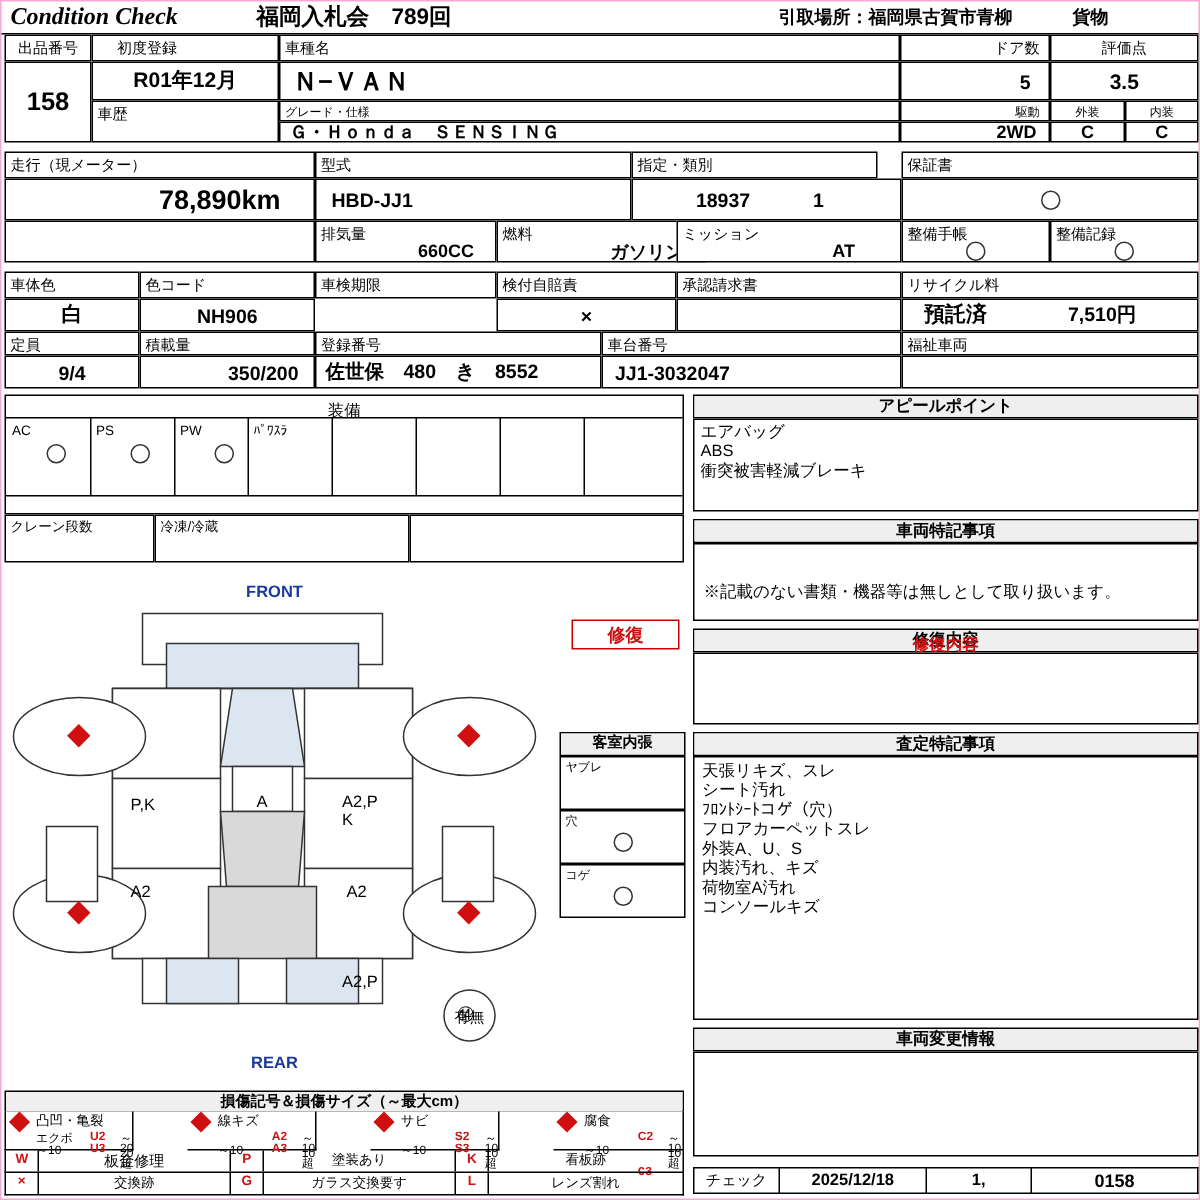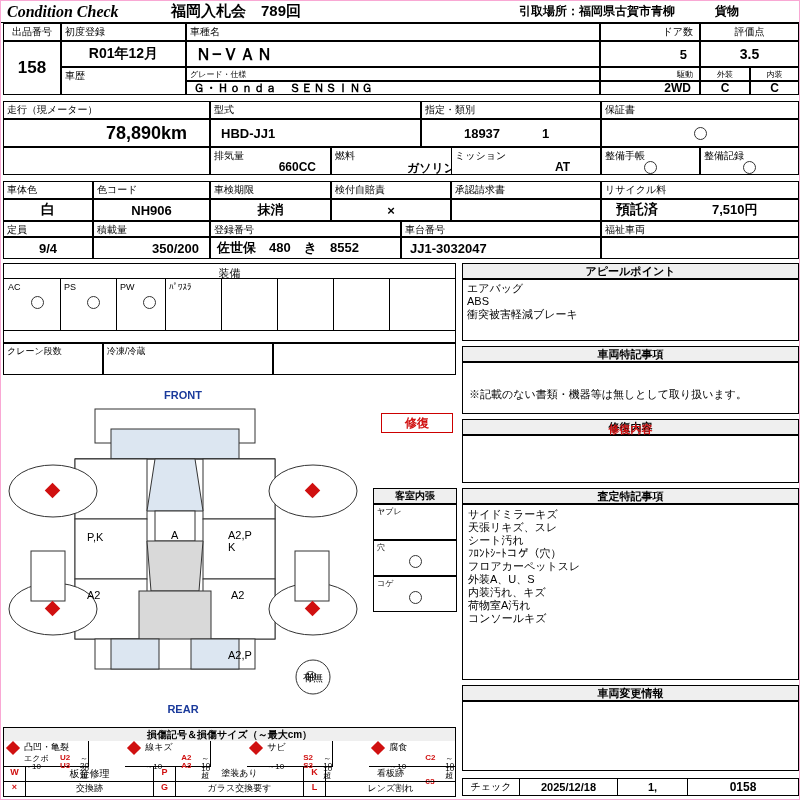--- a/index.html
+++ b/index.html
@@ -57,21 +57,21 @@
     </div>
   </div>
 
   <div class="cell" style="left:2px; top:22px; width:58px; height:18px;">
     <div class="lbl ctr" style="height:100%">出品番号</div>
   </div>
   <div class="cell" style="left:2px; top:40px; width:58px; height:54px;">
     <div class="ctr bold" style="height:100%; font-size:17px;">158</div>
   </div>
 
-  <div class="cell" style="left:60px; top:22px; width:125px; height:18px;">
+  <div class="cell" style="left:60px; top:22px; width:125px; height:18px;padding-left:13px;">
     <div class="lbl">初度登録</div>
   </div>
   <div class="cell" style="left:60px; top:40px; width:125px; height:26px;">
     <div class="ctr bold" style="height:100%; font-size:14px;">R01年12月</div>
   </div>
   <div class="cell" style="left:60px; top:66px; width:125px; height:28px;">
     <div class="lbl">車歴</div>
   </div>
 
   <div class="cell" style="left:185px; top:22px; width:414px; height:18px;">
@@ -129,21 +129,21 @@
     <div class="lbl"></div>
   </div>
 
   <div class="cell" style="left:209px; top:100px; width:211px; height:18px;">
     <div class="lbl">型式</div>
   </div>
   <div class="cell" style="left:209px; top:118px; width:211px; height:28px;">
     <div class="lft bold" style="height:100%; font-size:13px; padding-left:10px;">HBD-JJ1</div>
   </div>
 
-  <div class="cell" style="left:420px; top:100px; width:180px; height:18px;">
+  <div class="cell" style="left:420px; top:100px; width:164px; height:18px;">
     <div class="lbl">指定・類別</div>
   </div>
   <div class="cell" style="left:420px; top:118px; width:180px; height:28px;">
     <div style="height:100%; display:flex; align-items:center;">
       <span class="bold" style="font-size:13px; width:120px; text-align:center;">18937</span>
       <span class="bold" style="font-size:13px;">1</span>
     </div>
   </div>
 
   <div class="cell" style="left:600px; top:100px; width:198px; height:18px;">
@@ -188,23 +188,20 @@
   </div>
   <div class="cell" style="left:92px; top:180px; width:117px; height:18px;">
     <div class="lbl">色コード</div>
   </div>
   <div class="cell" style="left:92px; top:198px; width:117px; height:22px;">
     <div class="ctr bold" style="height:100%; font-size:13px;">NH906</div>
   </div>
 
   <div class="cell" style="left:209px; top:180px; width:121px; height:18px;">
     <div class="lbl">車検期限</div>
-  </div>
-  <div class="cell" style="left:209px; top:198px; width:121px; height:22px;">
-    <div class="ctr bold" style="height:100%; font-size:13px;">抹消</div>
   </div>
   <div class="cell" style="left:330px; top:180px; width:120px; height:18px;">
     <div class="lbl">検付自賠責</div>
   </div>
   <div class="cell" style="left:330px; top:198px; width:120px; height:22px;">
     <div class="ctr bold" style="height:100%; font-size:13px;">×</div>
   </div>
   <div class="cell" style="left:450px; top:180px; width:150px; height:18px;">
     <div class="lbl">承認請求書</div>
   </div>
@@ -309,21 +306,20 @@
   <div class="cell" style="left:380px; top:412px; width:72px; height:20px; background:#fff; border:1px solid #c00;">
     <div class="ctr red bold" style="height:100%; font-size:12px;">修復</div>
   </div>
   <div style="position:absolute; left:461px; top:421px; width:337px; text-align:center; font-size:11px;" class="red bold">修復内容</div>
 
   <div class="cell" style="left:461px; top:487px; width:337px; height:16px;">
     <div class="titlebar" style="border:0; line-height:14px;">査定特記事項</div>
   </div>
   <div class="cell" style="left:461px; top:503px; width:337px; height:176px;">
     <div style="padding:3px 5px; line-height:13px; font-size:11px;">
-      <div>サイドミラーキズ</div>
       <div>天張リキズ、スレ</div>
       <div>シート汚れ</div>
       <div>ﾌﾛﾝﾄｼｰﾄコゲ（穴）</div>
       <div>フロアカーペットスレ</div>
       <div>外装A、U、S</div>
       <div>内装汚れ、キズ</div>
       <div>荷物室A汚れ</div>
       <div>コンソールキズ</div>
     </div>
   </div>

